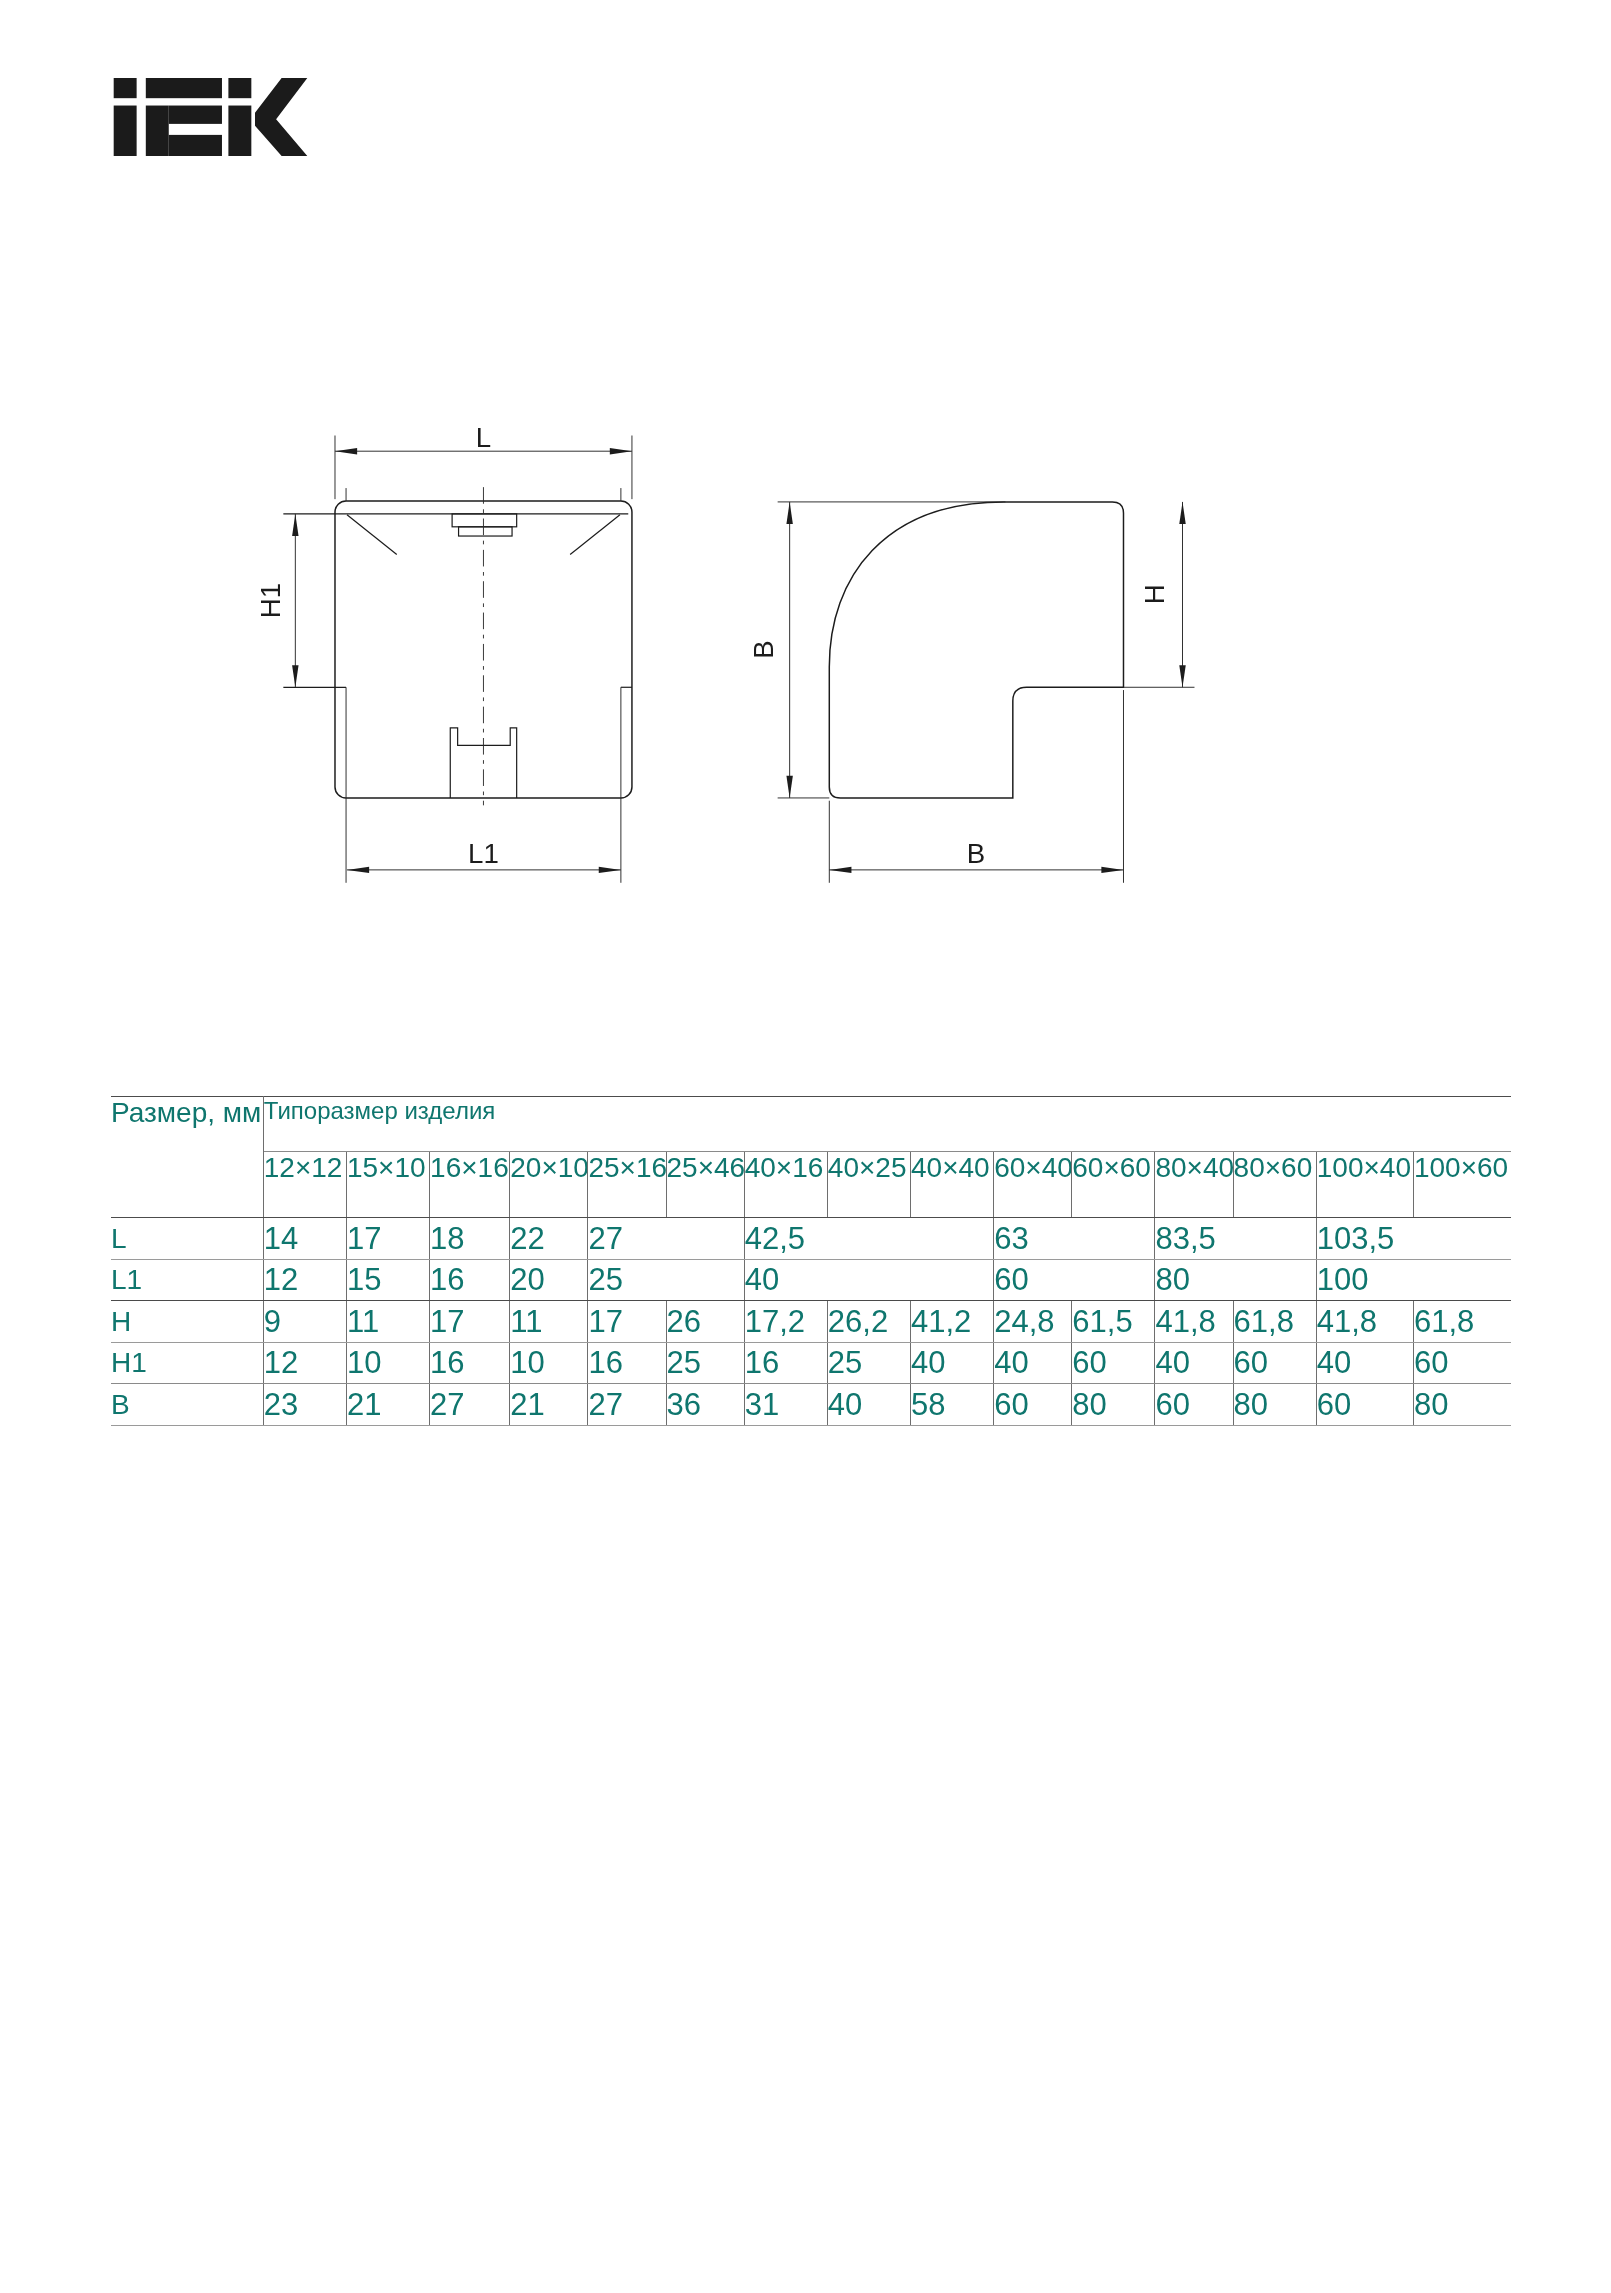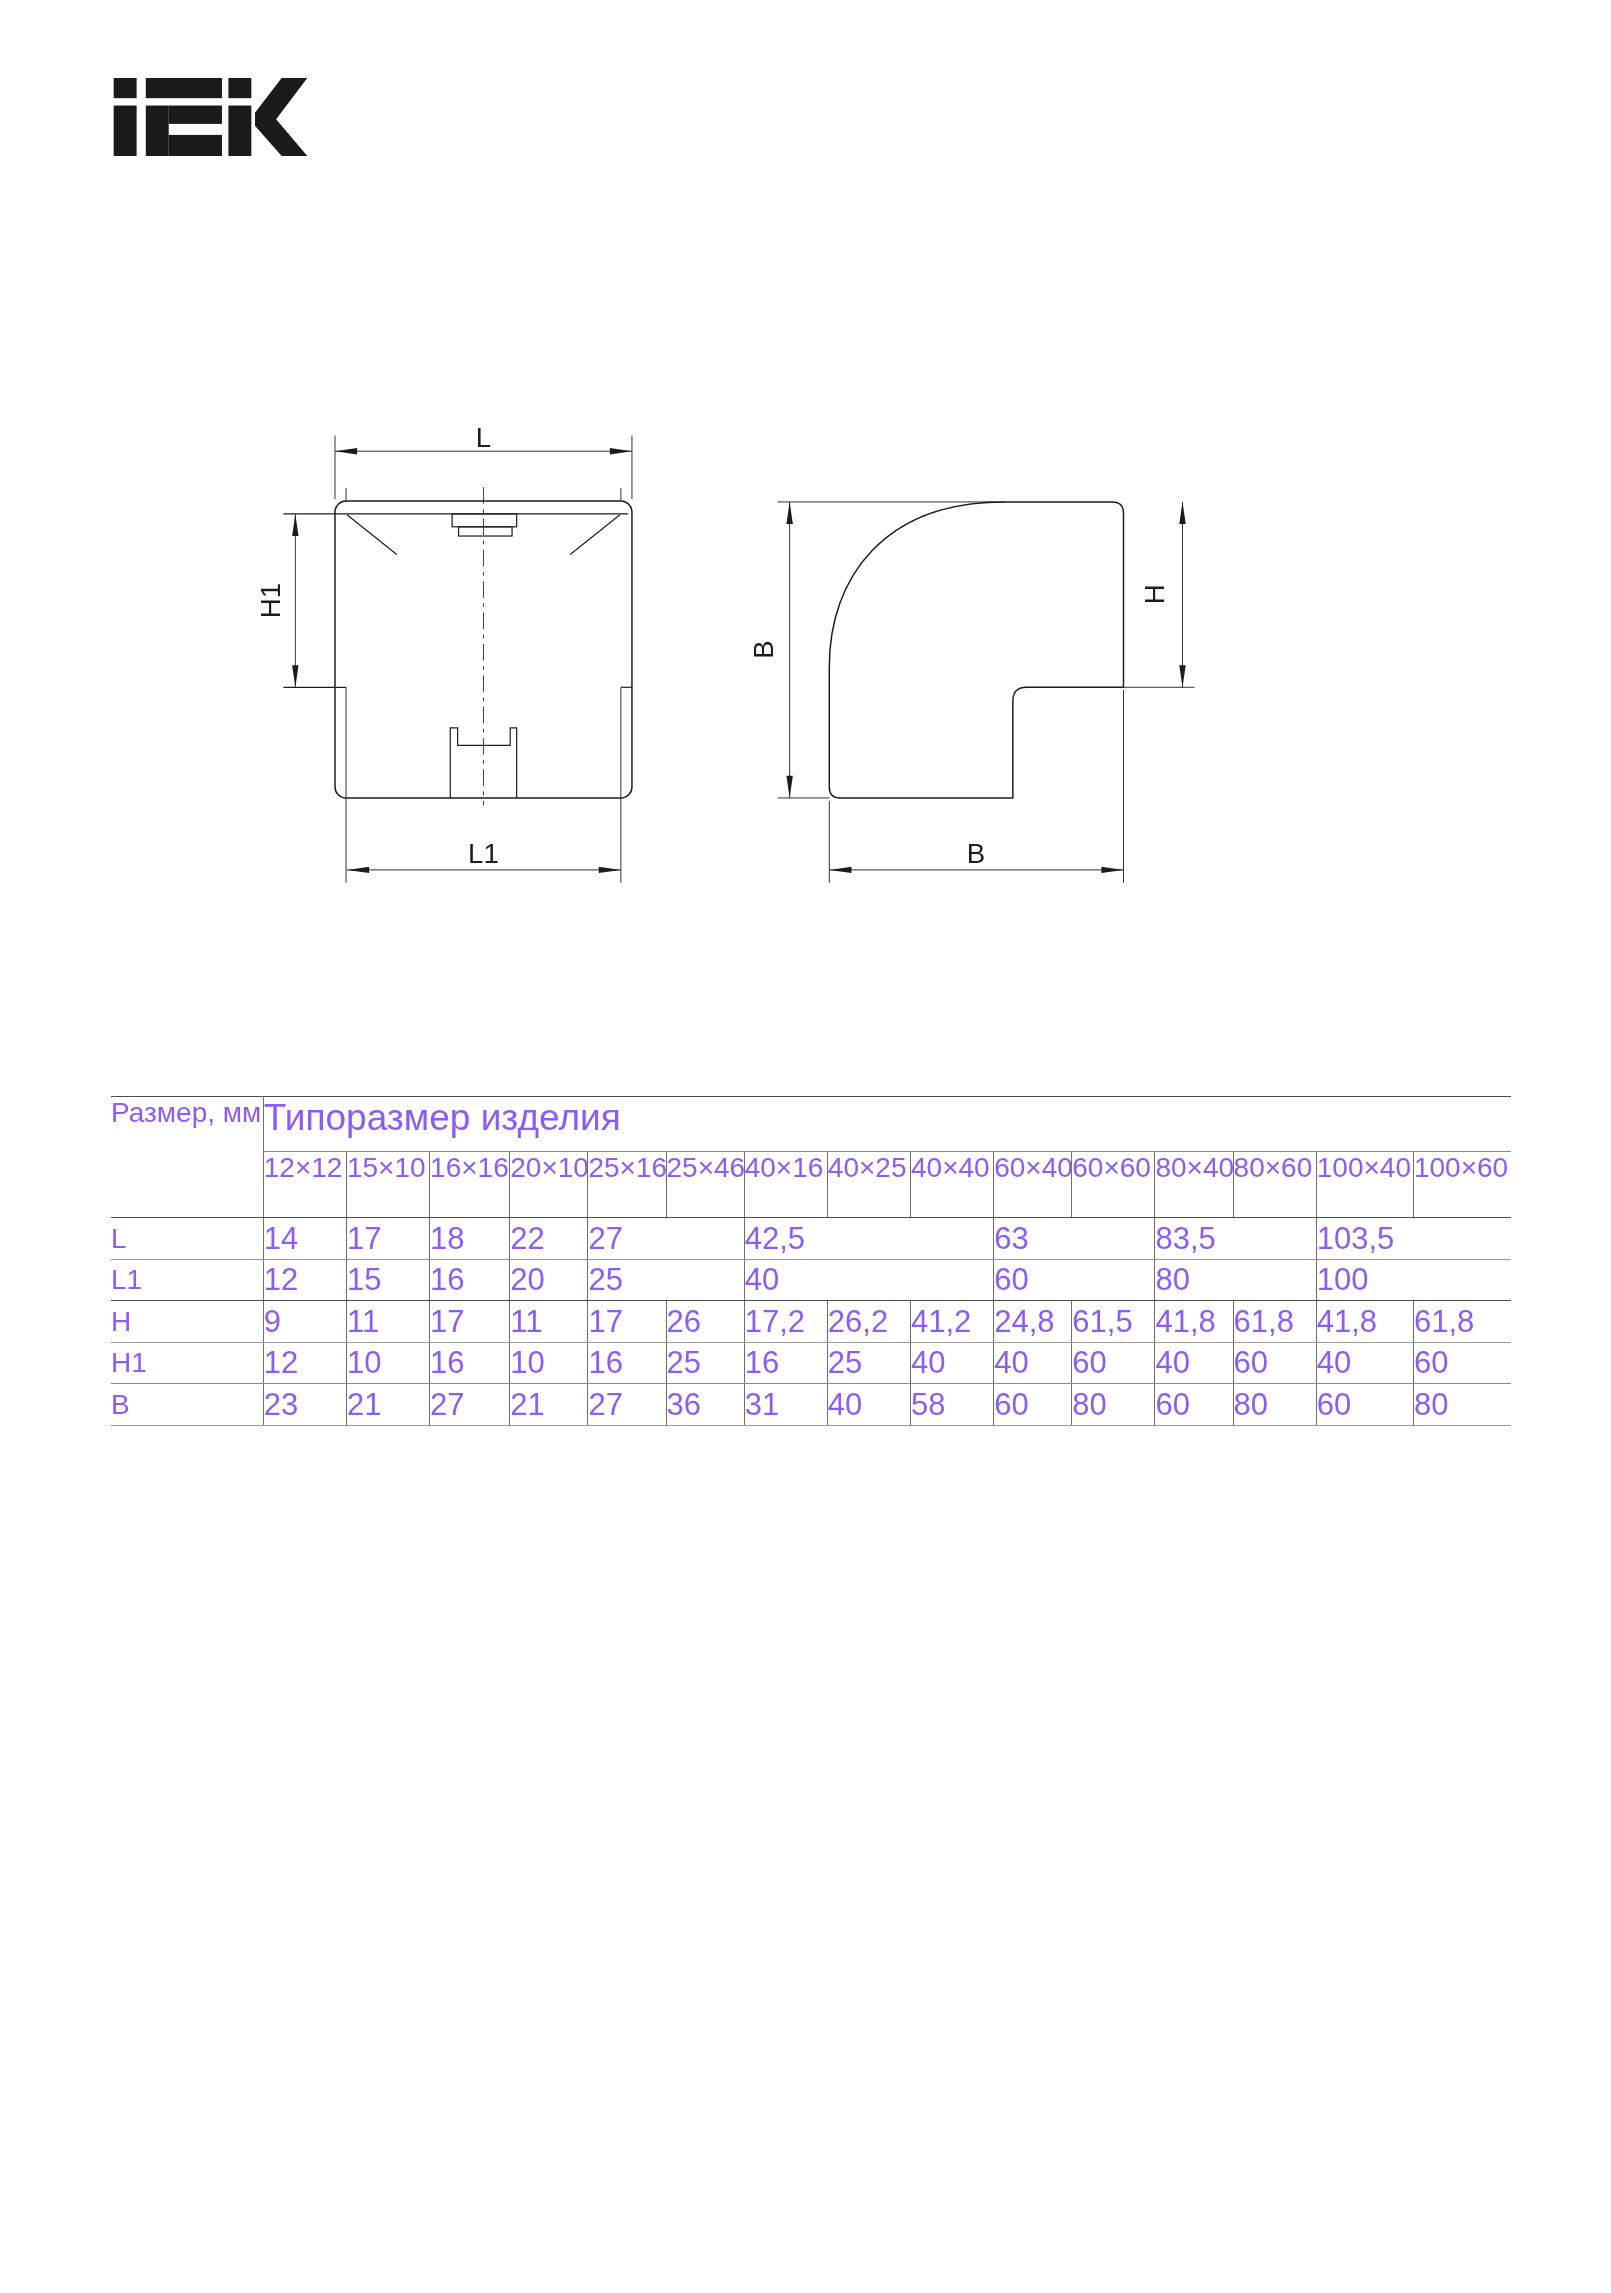--- a/index.html
+++ b/index.html
@@ -14,31 +14,31 @@
   .body-line{stroke:#1c1c1c;stroke-width:1.6;fill:none;}
   .det-line{stroke:#1c1c1c;stroke-width:1.3;fill:none;}
   .dim-line{stroke:#2a2a2a;stroke-width:1.05;fill:none;}
   .cl-line{stroke:#2a2a2a;stroke-width:1;fill:none;stroke-dasharray:18 6 4 6;}
   .arrow{fill:#1c1c1c;stroke:none;}
   .dim-text{font:30px "Liberation Sans",sans-serif;fill:#1c1c1c;}
 
   
   #dim-table{position:absolute;left:111px;top:1096px;width:1400px;
              border-collapse:collapse;table-layout:fixed;
-             font-family:"Liberation Sans",sans-serif;color:#8b5cf6;}
+             font-family:"Liberation Sans",sans-serif;color:#0f766e;}
   #dim-table th,#dim-table td{font-weight:normal;text-align:left;white-space:nowrap;
              overflow:hidden;padding:0;}
   tr.hdr1{height:55px;}  tr.hdr2{height:66px;}
   tr.r-L{height:42px;}   tr.r-L1{height:41px;}  tr.r-H{height:42px;}
   tr.r-H1{height:41px;}  tr.r-B{height:42px;}
   th.c-corner{border-top:1.8px solid #4c4c4c;border-right:0.9px solid #6e6e6e;
               border-bottom:1.8px solid #4c4c4c;vertical-align:top;
               padding:9.2px 0 0 7.4px;font-size:28px;}
   th.c-group{border-top:1.8px solid #4c4c4c;border-bottom:0.9px solid #8a8a8a;
-             vertical-align:top;padding:9.2px 0 0 7.4px;font-size:37px;}
+             vertical-align:top;padding:9.2px 0 0 7.4px;font-size:24px;}
   th.c-size{border-bottom:1.8px solid #4c4c4c;border-left:0.9px solid #6e6e6e;
             vertical-align:top;padding:7.4px 0 0 7.4px;font-size:28px;margin-top:41px;}
   td.c-label{vertical-align:middle;padding-left:7.4px;font-size:28px;}
   td.c-val{border-left:0.9px solid #6e6e6e;vertical-align:middle;
            padding-left:10px;font-size:31px;}
   tr.r-L  td{border-bottom:0.9px solid #9a9a9a;}
   tr.r-L1 td{border-bottom:1.8px solid #4a4a4a;}
   tr.r-H  td{border-bottom:0.9px solid #9a9a9a;}
   tr.r-H1 td{border-bottom:0.9px solid #8a8a8a;}
   tr.r-B  td{border-bottom:0.9px solid #9a9a9a;}

